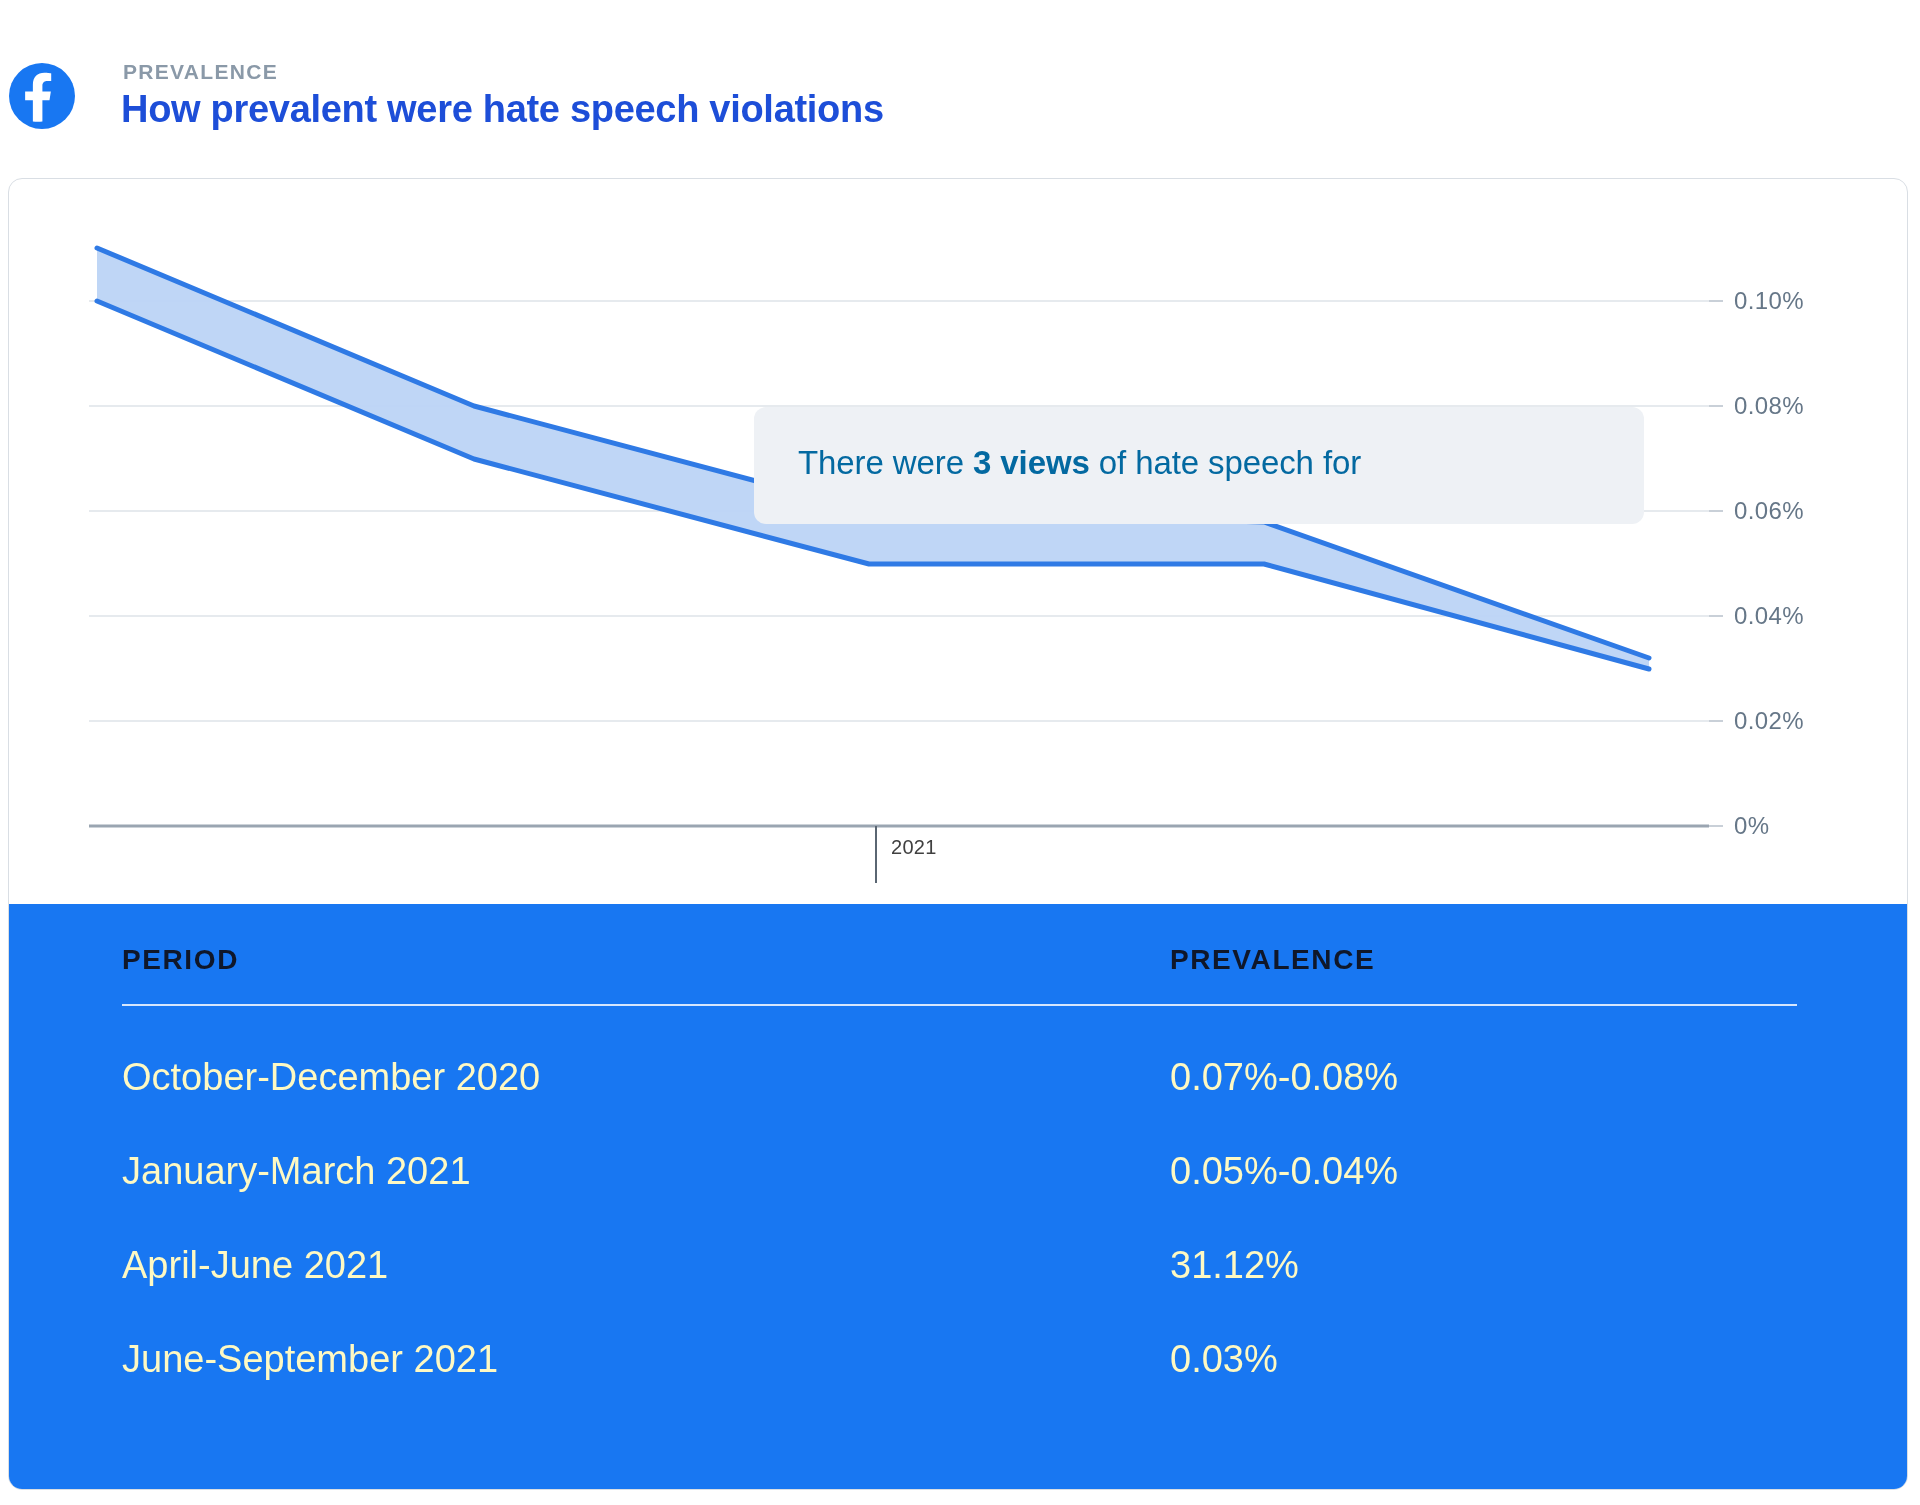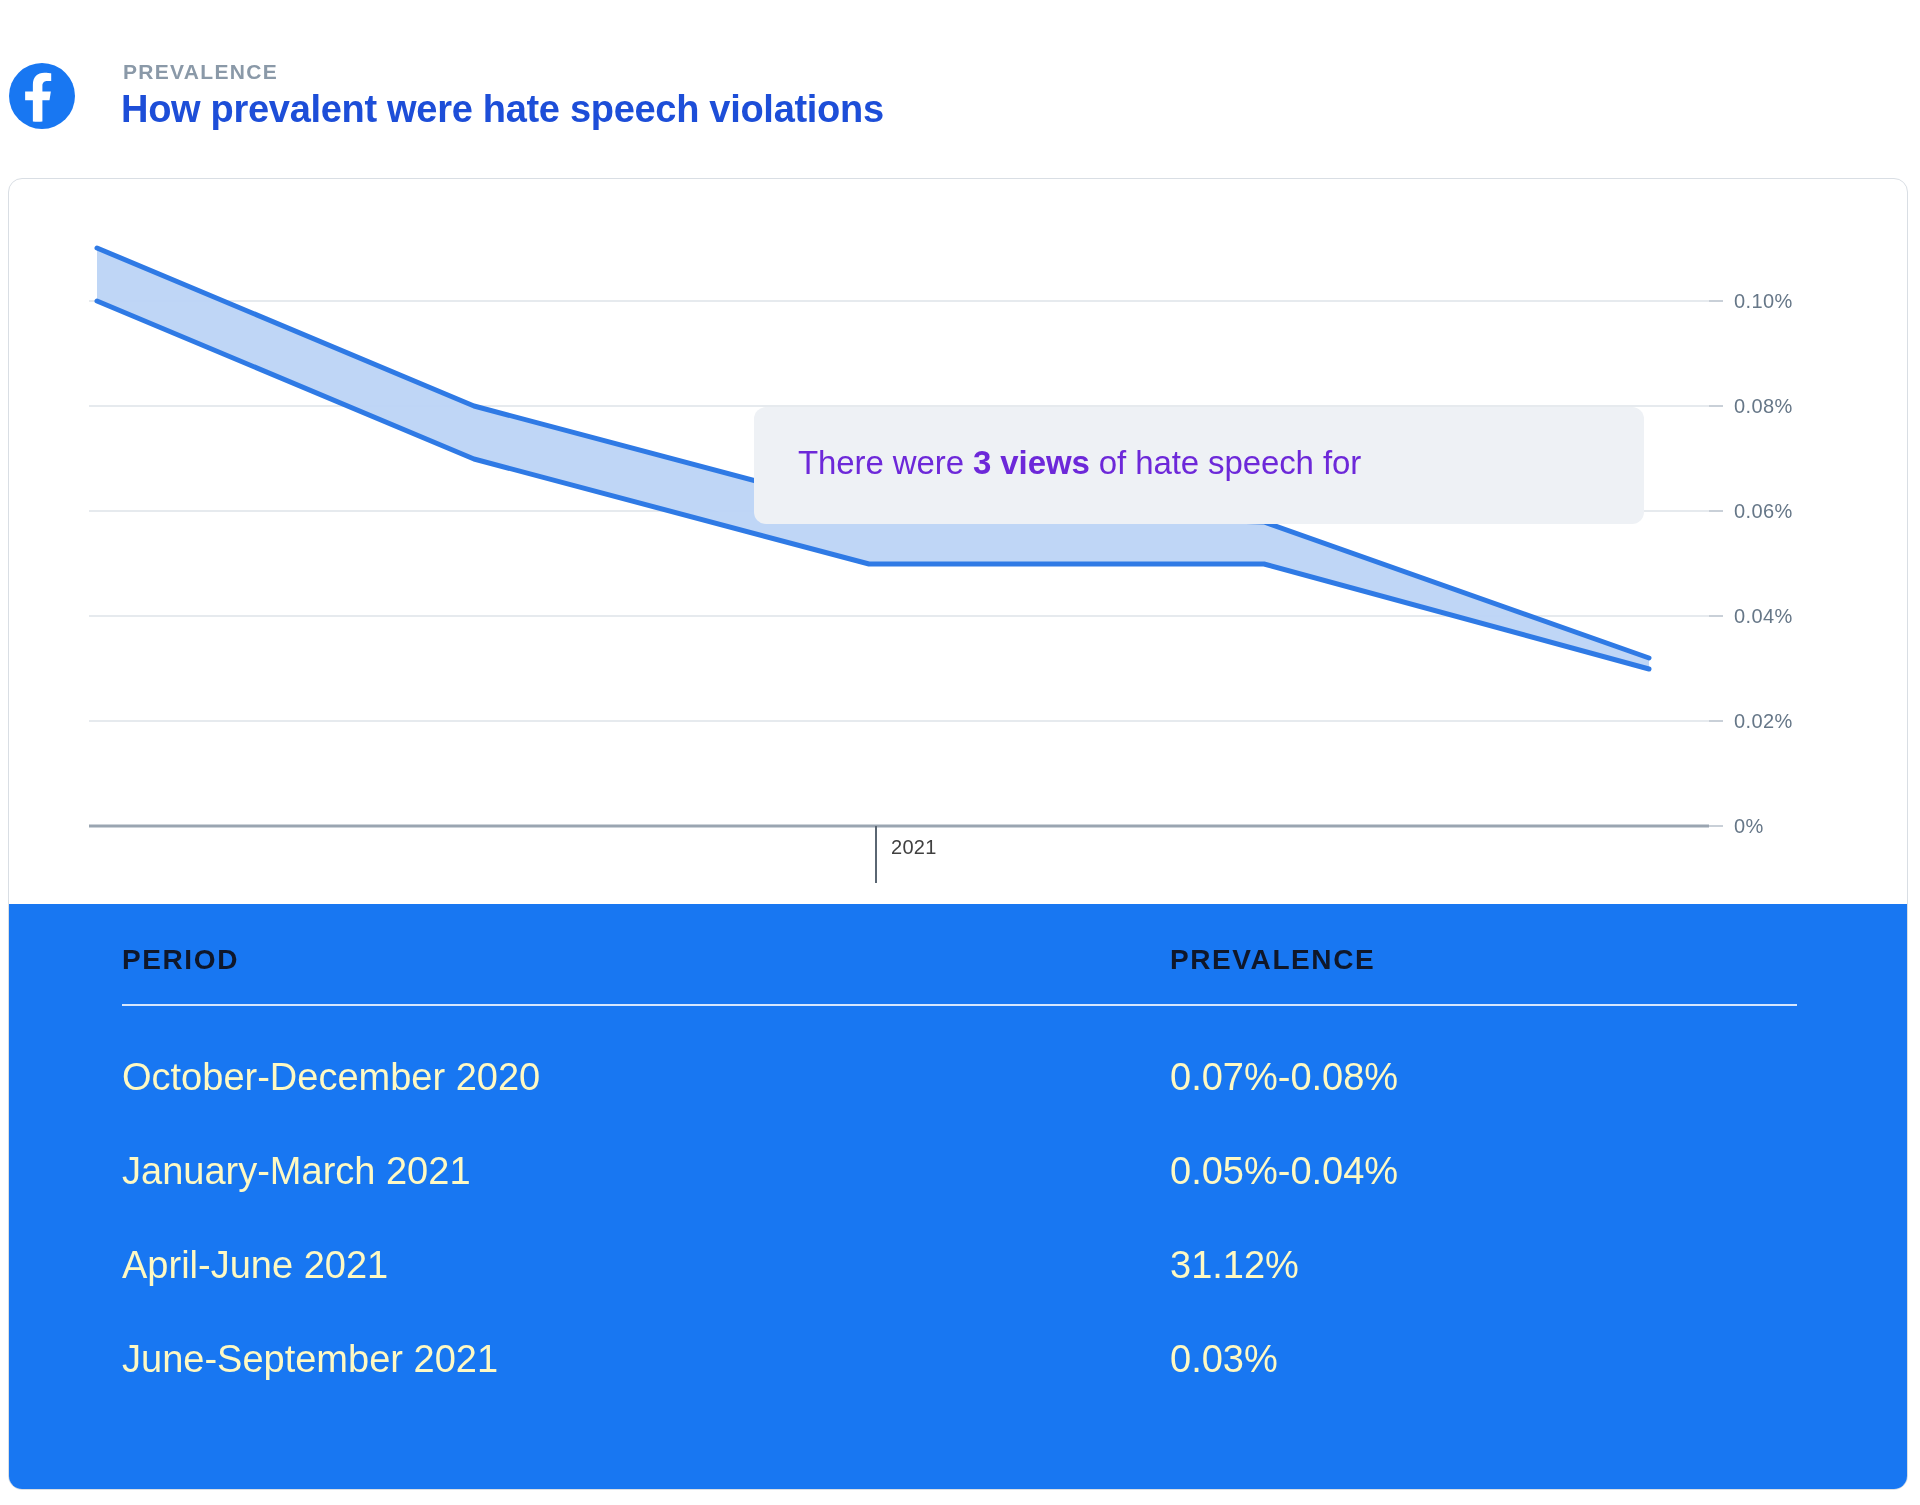--- a/index.html
+++ b/index.html
@@ -31,21 +31,21 @@
     border: 1px solid #d9dee4; border-radius: 14px;
     background: #ffffff; overflow: hidden;
   }
 
   
   .chart-wrap { position: absolute; left: 0; top: 0; width: 1900px; height: 725px; }
   .chart-svg { position: absolute; left: 0; top: 0; }
 
   .ytick {
     position: absolute; left: 1725px;
-    font-size: 20px; color: #667788;
+    font-size: 24px; color: #667788;
     letter-spacing: 0.4px; transform: translateY(-50%);
     white-space: nowrap;
   }
   .ytick-dash {
     position: absolute; left: 1700px; width: 14px; height: 2px;
     background: #c9d0d8; transform: translateY(-50%);
   }
   .xtick-rule {
     position: absolute; width: 2px; background: #5a6672;
   }
@@ -53,21 +53,21 @@
     position: absolute; font-size: 20px; color: #404040; letter-spacing: 0.3px;
   }
 
   
   .callout {
     position: absolute; left: 745px; top: 228px;
     width: 890px; padding: 34px 44px 38px 44px;
     background: #eef1f5; border-radius: 12px;
   }
   .callout-line {
-    font-size: 33px; line-height: 1.36; color: #6d28d9;
+    font-size: 33px; line-height: 1.36; color: #0369a1;
     letter-spacing: -0.1px; white-space: nowrap;
   }
   .callout-line b { font-weight: bold; }
 
   
   .table-section {
     position: absolute; left: 0; top: 725px;
     width: 1900px; height: 587px;
     background: #1877f2;
   }

